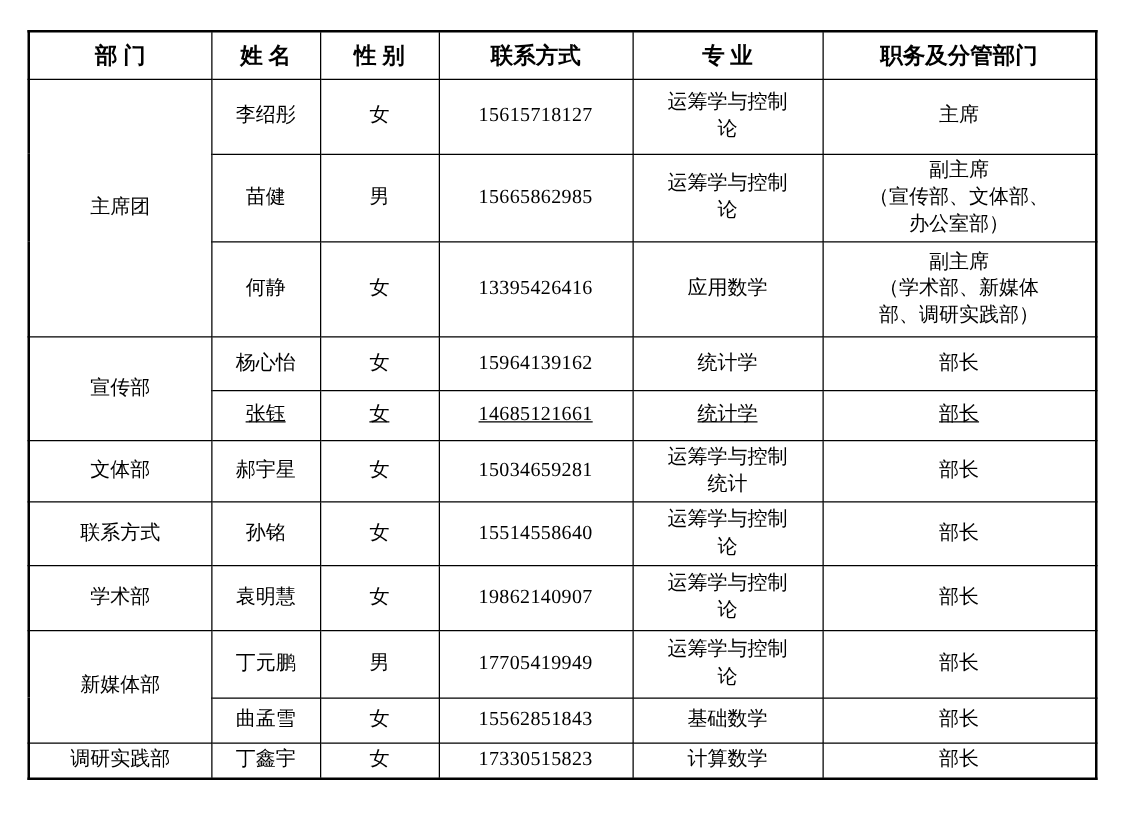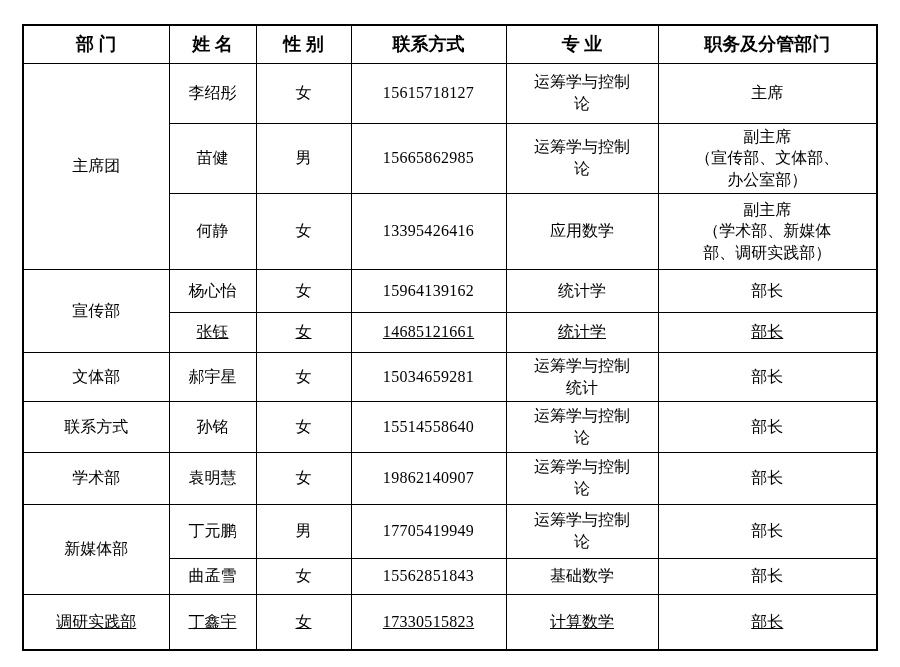--- a/index.html
+++ b/index.html
@@ -53,21 +53,21 @@
   tr.r1    { height: 60px; }
   tr.r2    { height: 70px; }
   tr.r3    { height: 76px; }
   tr.r4    { height: 43px; }
   tr.r5    { height: 40px; text-decoration: underline; }
   tr.r6    { height: 49px; }
   tr.r7    { height: 51px; }
   tr.r8    { height: 52px; }
   tr.r9    { height: 54px; }
   tr.r10   { height: 36px; }
-  tr.r11   { height: 56px; text-decoration: underline; }
+  tr.r11   { height: 29px; }
 </style>
 </head>
 <body>
 
 <div class="page">
   <table class="roster">
     <colgroup>
       <col style="width:146px">
       <col style="width:87px">
       <col style="width:95px">

